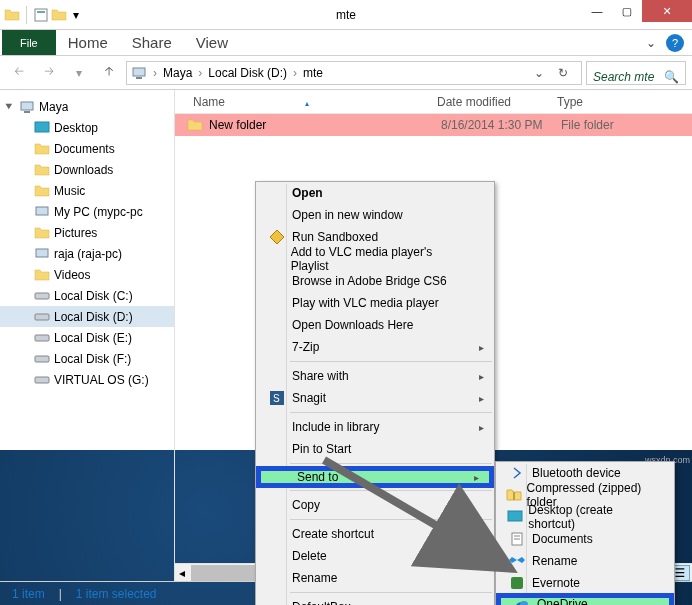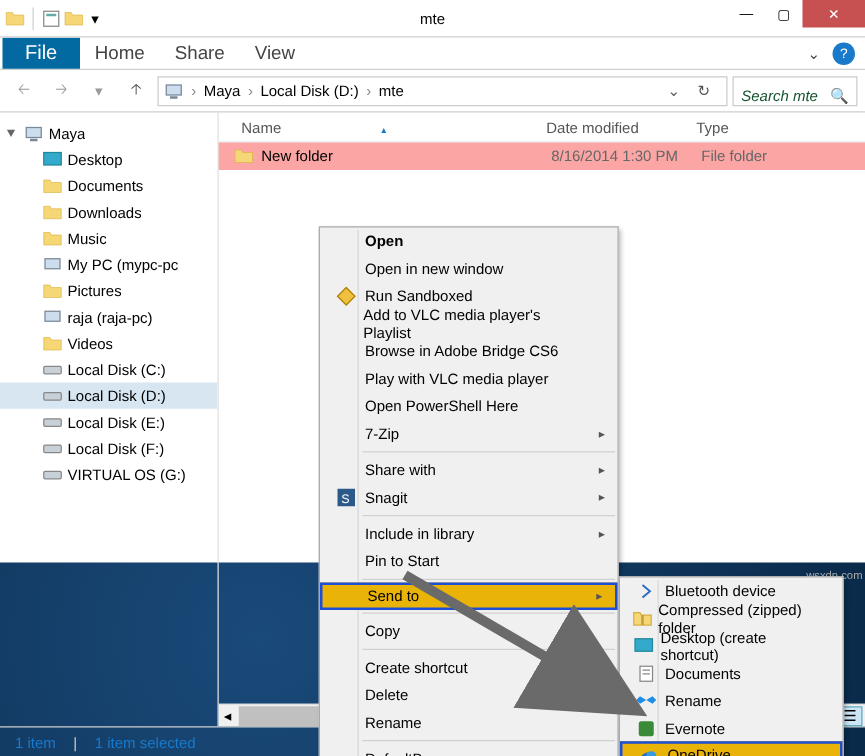--- a/index.html
+++ b/index.html
@@ -11,21 +11,21 @@
     .title-icon { width: 16px; height: 16px; display: inline-flex; align-items: center; justify-content: center; }
     .title-text { position: absolute; left: 50%; transform: translateX(-50%); font-size: 12px; color: #000; }
     .win-controls { position: absolute; right: 0; top: 0; display: flex; }
     .win-btn { width: 30px; height: 22px; display: flex; align-items: center; justify-content: center; font-size: 11px; cursor: pointer; }
     .win-btn.close { background: #c75050; color: #fff; width: 50px; }
     .qat-dropdown { width: 14px; height: 14px; display: inline-flex; align-items: center; justify-content: center; }
     .divider-v { width: 1px; height: 18px; background: #d0d0d0; margin: 0 4px; }
     
     
     .ribbon { height: 26px; background: #fff; border-bottom: 1px solid #d0d0d0; display: flex; align-items: stretch; padding-left: 2px; }
-    .file-tab { background: #0369a1; color: #fff; padding: 0 18px; display: flex; align-items: center; font-size: 16px; }
+    .file-tab { background: #14532d; color: #fff; padding: 0 18px; display: flex; align-items: center; font-size: 11px; }
     .ribbon-tab { padding: 0 12px; display: flex; align-items: center; font-size: 15px; color: #444; cursor: pointer; }
     .ribbon-right { margin-left: auto; display: flex; align-items: center; gap: 6px; padding-right: 8px; }
     .ribbon-icon { width: 18px; height: 18px; display: flex; align-items: center; justify-content: center; }
     .ribbon-expand { color: #444; }
     .ribbon-help { width: 18px; height: 18px; border-radius: 50%; background: #1979ca; color: #fff; display: flex; align-items: center; justify-content: center; font-size: 11px; }
     
     
     .address-bar { height: 34px; border-bottom: 1px solid #d0d0d0; display: flex; align-items: center; padding: 4px 6px; gap: 4px; }
     .nav-btn { width: 26px; height: 26px; border-radius: 2px; display: flex; align-items: center; justify-content: center; color: #999; }
     .nav-btn.enabled { color: #444; }
@@ -73,21 +73,21 @@
     
     
     .status-bar { height: 24px; border-top: 1px solid #d0d0d0; display: flex; align-items: center; padding: 0 12px; gap: 14px; color: #1979ca; }
     
     
     .desktop-bg { position: absolute; left: 0; right: 0; bottom: 0; height: 155px; background: radial-gradient(circle at 30% 40%, #1a4a7a, #0a2a4a); z-index: -1; }
     
     
     .ctx-menu { position: absolute; background: #f0f0f0; border: 1px solid #aaa; box-shadow: 2px 2px 4px rgba(0,0,0,0.3); z-index: 10; margin-top: 41px; }
     .ctx-item { height: 22px; display: flex; align-items: center; padding: 0 30px 0 8px; cursor: pointer; position: relative; }
-    .ctx-item.highlighted { background: #eab308; border: 2px solid #1d4ed8; height: 22px; margin: -1px 0; }
+    .ctx-item.highlighted { background: #86efac; border: 5px solid #1d4ed8; height: 22px; margin: -1px 0; }
     .ctx-icon-col { width: 26px; display: flex; align-items: center; justify-content: center; }
     .ctx-label { padding-left: 2px; }
     .ctx-sep { height: 1px; background: #d0d0d0; margin: 3px 2px 3px 34px; }
     .ctx-bar { position: absolute; left: 30px; top: 2px; bottom: 2px; width: 1px; background: #d8d8d8; }
     .ctx-arrow { position: absolute; right: 10px; font-size: 10px; color: #555; }
     .ctx-menu .ctx-item .ctx-label { margin-left: 0; }
     .ctx1 { left: 255px; top: 140px; width: 240px; }
     .ctx2 { left: 495px; top: 420px; width: 180px; }
     
     
@@ -350,21 +350,21 @@
       <div class="ctx-item">
         <span class="ctx-icon-col"></span>
         <span class="ctx-label">Browse in Adobe Bridge CS6</span>
       </div>
       <div class="ctx-item">
         <span class="ctx-icon-col"></span>
         <span class="ctx-label">Play with VLC media player</span>
       </div>
       <div class="ctx-item">
         <span class="ctx-icon-col"></span>
-        <span class="ctx-label">Open PowerShell Here</span>
+        <span class="ctx-label">Open Downloads Here</span>
       </div>
       <div class="ctx-item">
         <span class="ctx-icon-col"></span>
         <span class="ctx-label">7-Zip</span>
         <span class="ctx-arrow">▸</span>
       </div>
       <div class="ctx-sep"></div>
       <div class="ctx-item">
         <span class="ctx-icon-col"></span>
         <span class="ctx-label">Share with</span>

